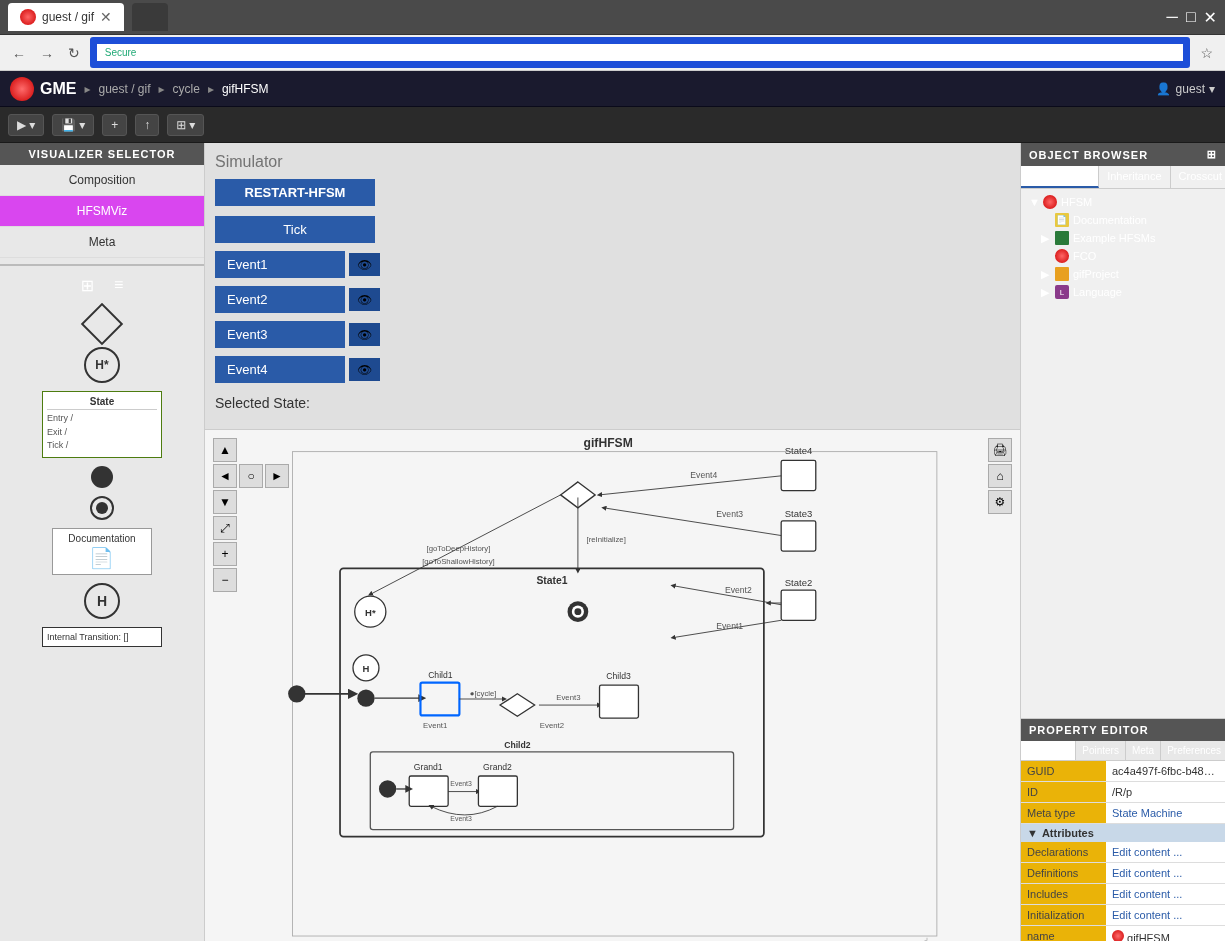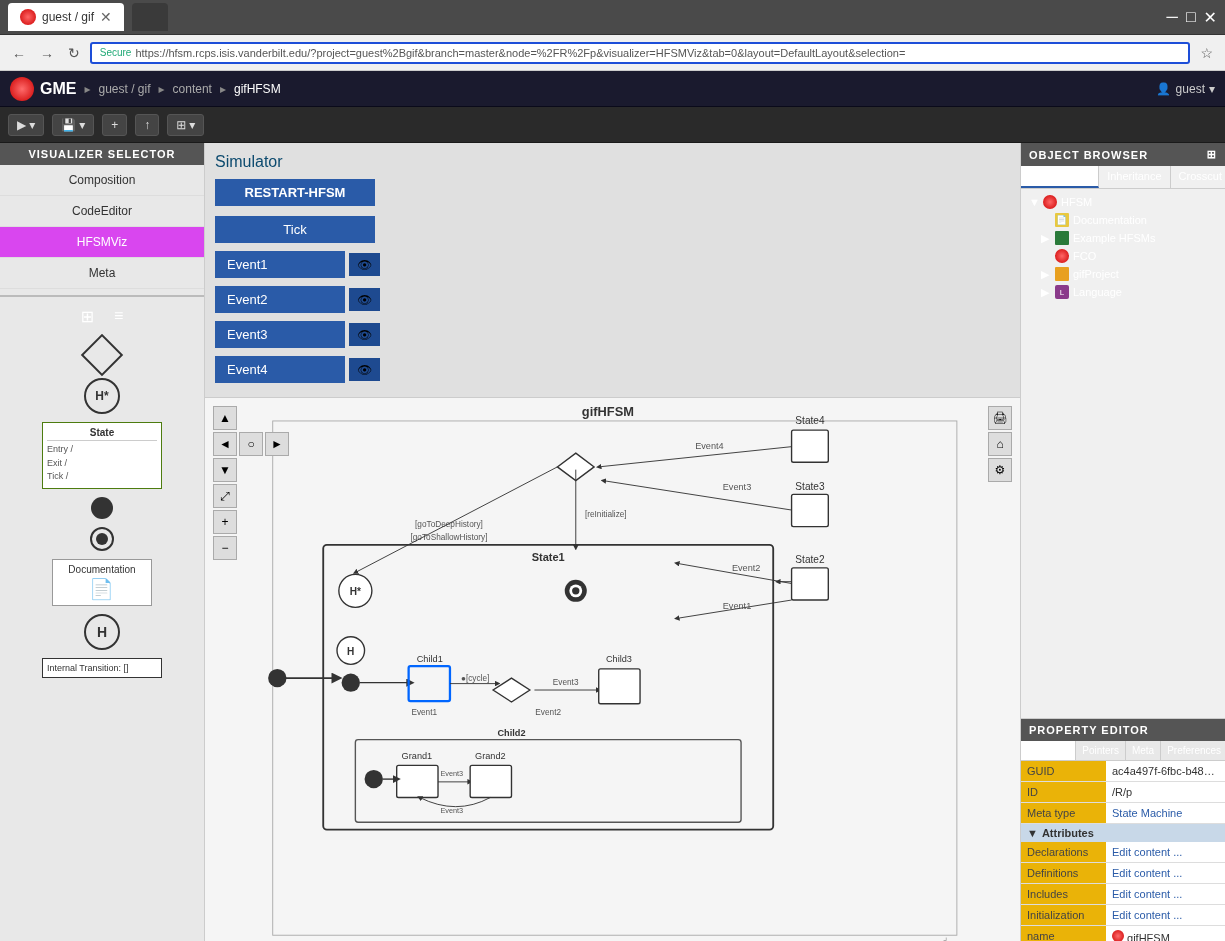--- a/index.html
+++ b/index.html
@@ -4,21 +4,21 @@
   <style>
     * { box-sizing: border-box; margin: 0; padding: 0; }
     body { font-family: Arial, sans-serif; font-size: 12px; background: #3c3c3c; color: #fff; width: 1225px; height: 941px; overflow: hidden; }
 
     
     .browser-chrome { background: #4a4a4a; height: 35px; display: flex; align-items: center; padding: 0 8px; gap: 8px; border-bottom: 1px solid #333; }
     .browser-tab { background: #fff; color: #333; border-radius: 4px 4px 0 0; padding: 4px 12px; font-size: 12px; display: flex; align-items: center; gap: 6px; height: 28px; }
     .tab-close { cursor: pointer; color: #666; font-size: 14px; }
     .browser-nav { background: #f0f0f0; height: 36px; display: flex; align-items: center; padding: 0 8px; gap: 6px; border-bottom: 1px solid #ccc; }
     .nav-btn { background: none; border: none; cursor: pointer; font-size: 14px; color: #555; padding: 2px 4px; }
-    .address-bar { flex: 1; background: #fff; border: 2px solid #1d4ed8; border-radius: 3px; padding: 3px 8px; font-size: 11px; color: #333; display: flex; align-items: center; gap: 4px; }
+    .address-bar { flex: 1; background: #fff; border: 7px solid #1d4ed8; border-radius: 3px; padding: 3px 8px; font-size: 11px; color: #333; display: flex; align-items: center; gap: 4px; }
     .secure-badge { color: #2a7; font-size: 10px; }
     .address-text { flex: 1; overflow: hidden; text-overflow: ellipsis; white-space: nowrap; color: #555; font-size: 11px; }
 
     
     .gme-toolbar { background: #1a1a2e; height: 36px; display: flex; align-items: center; padding: 0 10px; gap: 8px; border-bottom: 1px solid #0a0a1a; }
     .gme-logo { display: flex; align-items: center; gap: 6px; font-weight: bold; font-size: 16px; color: #fff; }
     .gme-logo-icon { width: 24px; height: 24px; background: radial-gradient(circle, #ff6b6b, #cc0000); border-radius: 50%; }
     .breadcrumb-item { color: #aaa; cursor: pointer; }
     .breadcrumb-item.active { color: #fff; }
     .gme-toolbar-right { margin-left: auto; color: #ccc; font-size: 12px; display: flex; align-items: center; gap: 4px; }
@@ -37,21 +37,21 @@
     .visualizer-item.active { background: #d946ef; color: #fff; }
 
     
     .palette-area { padding: 10px; display: flex; flex-direction: column; gap: 8px; align-items: center; flex: 1; overflow-y: auto; }
     .palette-item { display: flex; flex-direction: column; align-items: center; gap: 2px; cursor: pointer; }
 
     
     .center-area { flex: 1; display: flex; flex-direction: column; background: #f5f5f5; }
 
     .simulator-panel { background: #e0e0e0; padding: 10px; border-bottom: 1px solid #ccc; }
-    .simulator-title { font-size: 16px; color: #0c4a6e; margin-bottom: 8px; }
+    .simulator-title { font-size: 16px; color: #737373; margin-bottom: 8px; }
     .sim-btn-restart { background: #2a5ba8; color: #fff; border: none; padding: 6px 16px; width: 160px; cursor: pointer; font-size: 13px; font-weight: bold; margin-bottom: 6px; }
     .sim-btn-tick { background: #2a5ba8; color: #fff; border: none; padding: 6px 37px; width: 160px; cursor: pointer; font-size: 13px; margin-bottom: 4px; }
     .sim-event-row { display: flex; align-items: center; gap: 4px; margin-bottom: 4px; }
     .sim-event-btn { background: #2a5ba8; color: #fff; border: none; padding: 6px 12px; width: 130px; cursor: pointer; font-size: 13px; text-align: left; }
     .sim-event-eye { background: #1e4a90; border: none; padding: 4px 8px; cursor: pointer; }
     .sim-selected-state { color: #333; font-size: 14px; padding: 8px 0; }
 
     
     .canvas-area { flex: 1; position: relative; background: #f5f5f5; overflow: hidden; }
     .canvas-controls { position: absolute; left: 8px; top: 8px; display: flex; flex-direction: column; gap: 2px; z-index: 10; }
@@ -105,34 +105,33 @@
     <span style="cursor:pointer;font-size:16px;">✕</span>
   </div>
 </div>
 
 <div class="browser-nav">
   <button class="nav-btn">←</button>
   <button class="nav-btn">→</button>
   <button class="nav-btn">↻</button>
   <div class="address-bar">
     <span class="secure-badge">Secure</span>
-    <span class="address-text">https://hfsm.rcps.isis.vanderbilt.edu/?project=guest%2Bgif&amp;branch=master&amp;node=%2FR%2Fp&amp;visualizer=HFSMViz&amp;tab=0&amp;layout=DefaultLayout&amp;selection=</span>
   </div>
   <button class="nav-btn">☆</button>
 </div>
 
 <div class="gme-toolbar">
   <div class="gme-logo">
     <div class="gme-logo-icon"></div>
     <span>GME</span>
   </div>
   <span style="color:#888;">▸</span>
   <span class="breadcrumb-item">guest / gif</span>
   <span style="color:#888;">▸</span>
-  <span class="breadcrumb-item">content</span>
+  <span class="breadcrumb-item">cycle</span>
   <span style="color:#888;">▸</span>
   <span class="breadcrumb-item active">gifHFSM</span>
   <div class="gme-toolbar-right">
     <span>👤</span>
     <span>guest</span>
     <span>▾</span>
   </div>
 </div>
 
 <div class="action-toolbar">
@@ -154,21 +153,20 @@
     <span>⊞</span>
     <span>▾</span>
   </button>
 </div>
 
 <div class="main-layout">
 
   <div class="visualizer-sidebar">
     <div class="visualizer-header">VISUALIZER SELECTOR</div>
     <div class="visualizer-item">Composition</div>
-    <div class="visualizer-item">CodeEditor</div>
     <div class="visualizer-item active">HFSMViz</div>
     <div class="visualizer-item">Meta</div>
 
     <div style="border-top:2px solid #bbb;margin:6px 0;"></div>
     <div style="display:flex;justify-content:center;gap:20px;padding:4px;">
       <span style="cursor:pointer;font-size:16px;">⊞</span>
       <span style="cursor:pointer;font-size:16px;">≡</span>
     </div>
 
     <div class="palette-area">
@@ -235,20 +233,21 @@
           <div class="sim-event-row">
             <button class="sim-event-btn">Event3</button>
             <button class="sim-event-eye"><span class="eye-icon"></span></button>
           </div>
           <div class="sim-event-row">
             <button class="sim-event-btn">Event4</button>
             <button class="sim-event-eye"><span class="eye-icon"></span></button>
           </div>
         </div>
       </div>
+      <div class="sim-selected-state">Selected State:</div>
     </div>
 
     <div class="canvas-area">
 
       <div class="canvas-top-controls">
         <button class="canvas-ctrl-btn">🖨</button>
         <button class="canvas-ctrl-btn">⌂</button>
         <button class="canvas-ctrl-btn">⚙</button>
       </div>
 

